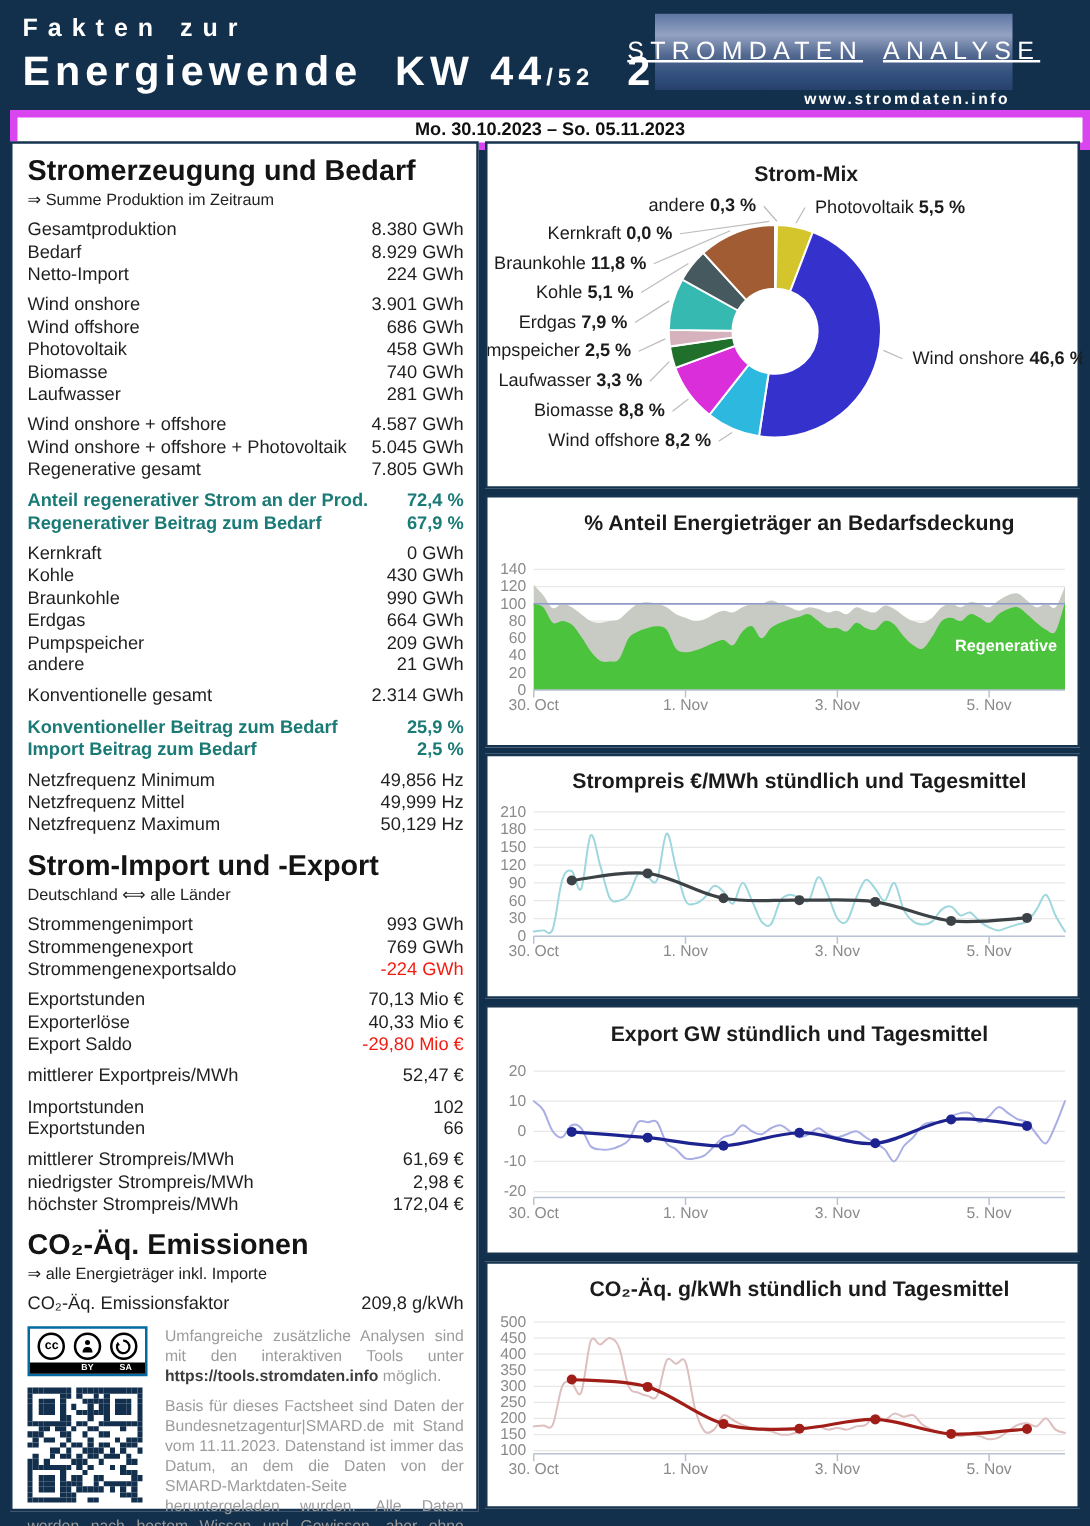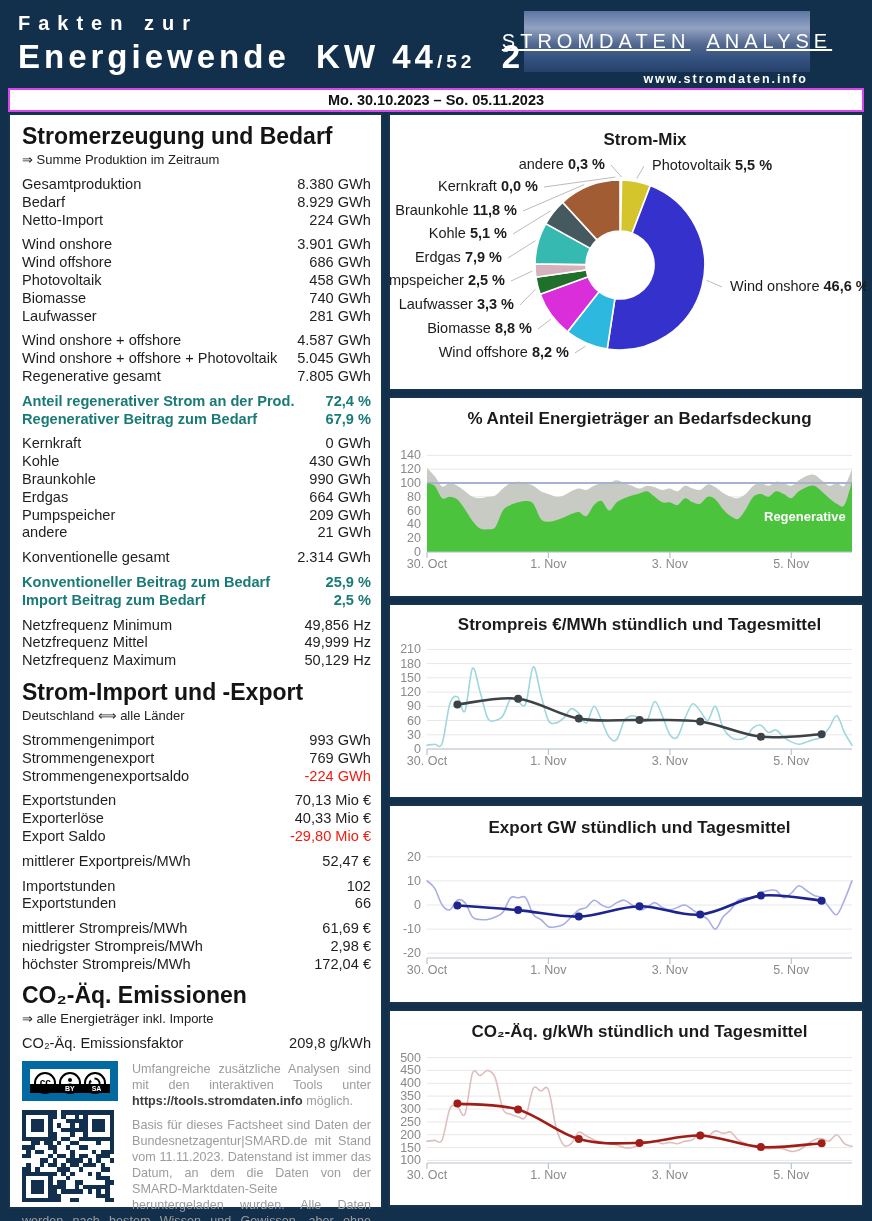--- a/index.html
+++ b/index.html
@@ -13,21 +13,21 @@
   .header{position:absolute;left:0;top:0;width:820px;height:86px;background:#122f4c;color:#fff;}
   .h-line1{position:absolute;left:18px;top:12px;font-size:20px;font-weight:700;letter-spacing:8px;}
   .h-line2{position:absolute;left:18px;top:38px;font-size:33px;font-weight:700;letter-spacing:4px;white-space:nowrap;}
   .h-kwsub{font-size:19px;font-weight:700;}
   .logo{position:absolute;right:10px;top:11px;width:286px;height:61px;
     background:linear-gradient(180deg,#5d76a2 0%,#93a2c2 28%,#51678f 55%,#32507e 80%,#27406b 100%);
     display:flex;align-items:center;justify-content:center;gap:8px;}
   .logo-txt{color:#fff;font-size:20px;font-weight:500;letter-spacing:5px;text-decoration:underline;}
   .logo-url{position:absolute;right:12px;top:72px;color:#fff;font-size:12.5px;font-weight:700;letter-spacing:2px;}
   
-  .datebar{position:absolute;left:8px;top:88px;width:852px;height:20px;background:#fff;border:2px solid #d946ef;
+  .datebar{position:absolute;left:8px;top:88px;width:852px;height:20px;background:#fff;border:6px solid #d946ef;
     text-align:center;font-size:14.5px;font-weight:700;color:#101010;line-height:20px;}
   
   .panel{position:absolute;background:#fff;border:2px solid #16334f;box-sizing:border-box;}
   .left-panel{left:8px;top:113px;width:375px;height:1096px;padding:6px 10px 6px 12px;}
   .p1{left:388px;top:113px;width:476px;height:278px;}
   .p2{left:388px;top:396px;width:476px;height:202px;}
   .p3{left:388px;top:603px;width:476px;height:196px;}
   .p4{left:388px;top:804px;width:476px;height:200px;}
   .p5{left:388px;top:1009px;width:476px;height:198px;}
   
@@ -36,21 +36,21 @@
   .sec-sub{font-size:13px;color:#222;margin:0 0 9px 0;}
   .group{margin-bottom:7px;}
   .row{display:flex;justify-content:space-between;line-height:17.8px;font-size:14.6px;color:#1f1f1f;}
   .row .lab{white-space:nowrap;}
   .row .val{white-space:nowrap;text-align:right;}
   .row.teal .lab,.row.teal .val{color:#1a7a76;font-weight:700;}
   .row.redval .val{color:#f21b10;}
   
   .footer{margin-top:8px;font-size:12.6px;color:#9c9c9c;text-align:justify;line-height:16px;}
   .float-col{float:left;width:100px;margin-right:10px;}
-  .cc-badge{width:96px;height:40px;border:8px solid #0369a1;background:#fff;position:relative;box-sizing:border-box;margin-bottom:9px;}
+  .cc-badge{width:96px;height:40px;border:2px solid #0369a1;background:#fff;position:relative;box-sizing:border-box;margin-bottom:9px;}
   .cc-icons{display:flex;justify-content:space-around;align-items:center;height:28px;padding:0 3px;}
   .cc-circle{width:22px;height:22px;border:2.4px solid #000;border-radius:50%;box-sizing:border-box;
     display:flex;align-items:center;justify-content:center;font-size:10px;font-weight:700;color:#000;}
   .cc-bar{position:absolute;left:0;bottom:0;width:100%;height:9px;background:#000;color:#fff;
     font-size:7px;font-weight:700;display:flex;}
   .cc-bar span{width:33.3%;text-align:center;line-height:9px;}
   .qr{width:92px;height:92px;background:#fff;display:grid;grid-template-columns:repeat(21,1fr);grid-template-rows:repeat(21,1fr);}
   .qr i{display:block;}
   .qr i.on{background:#12304d;}
   .ftxt{margin:0 0 8px 0;}

